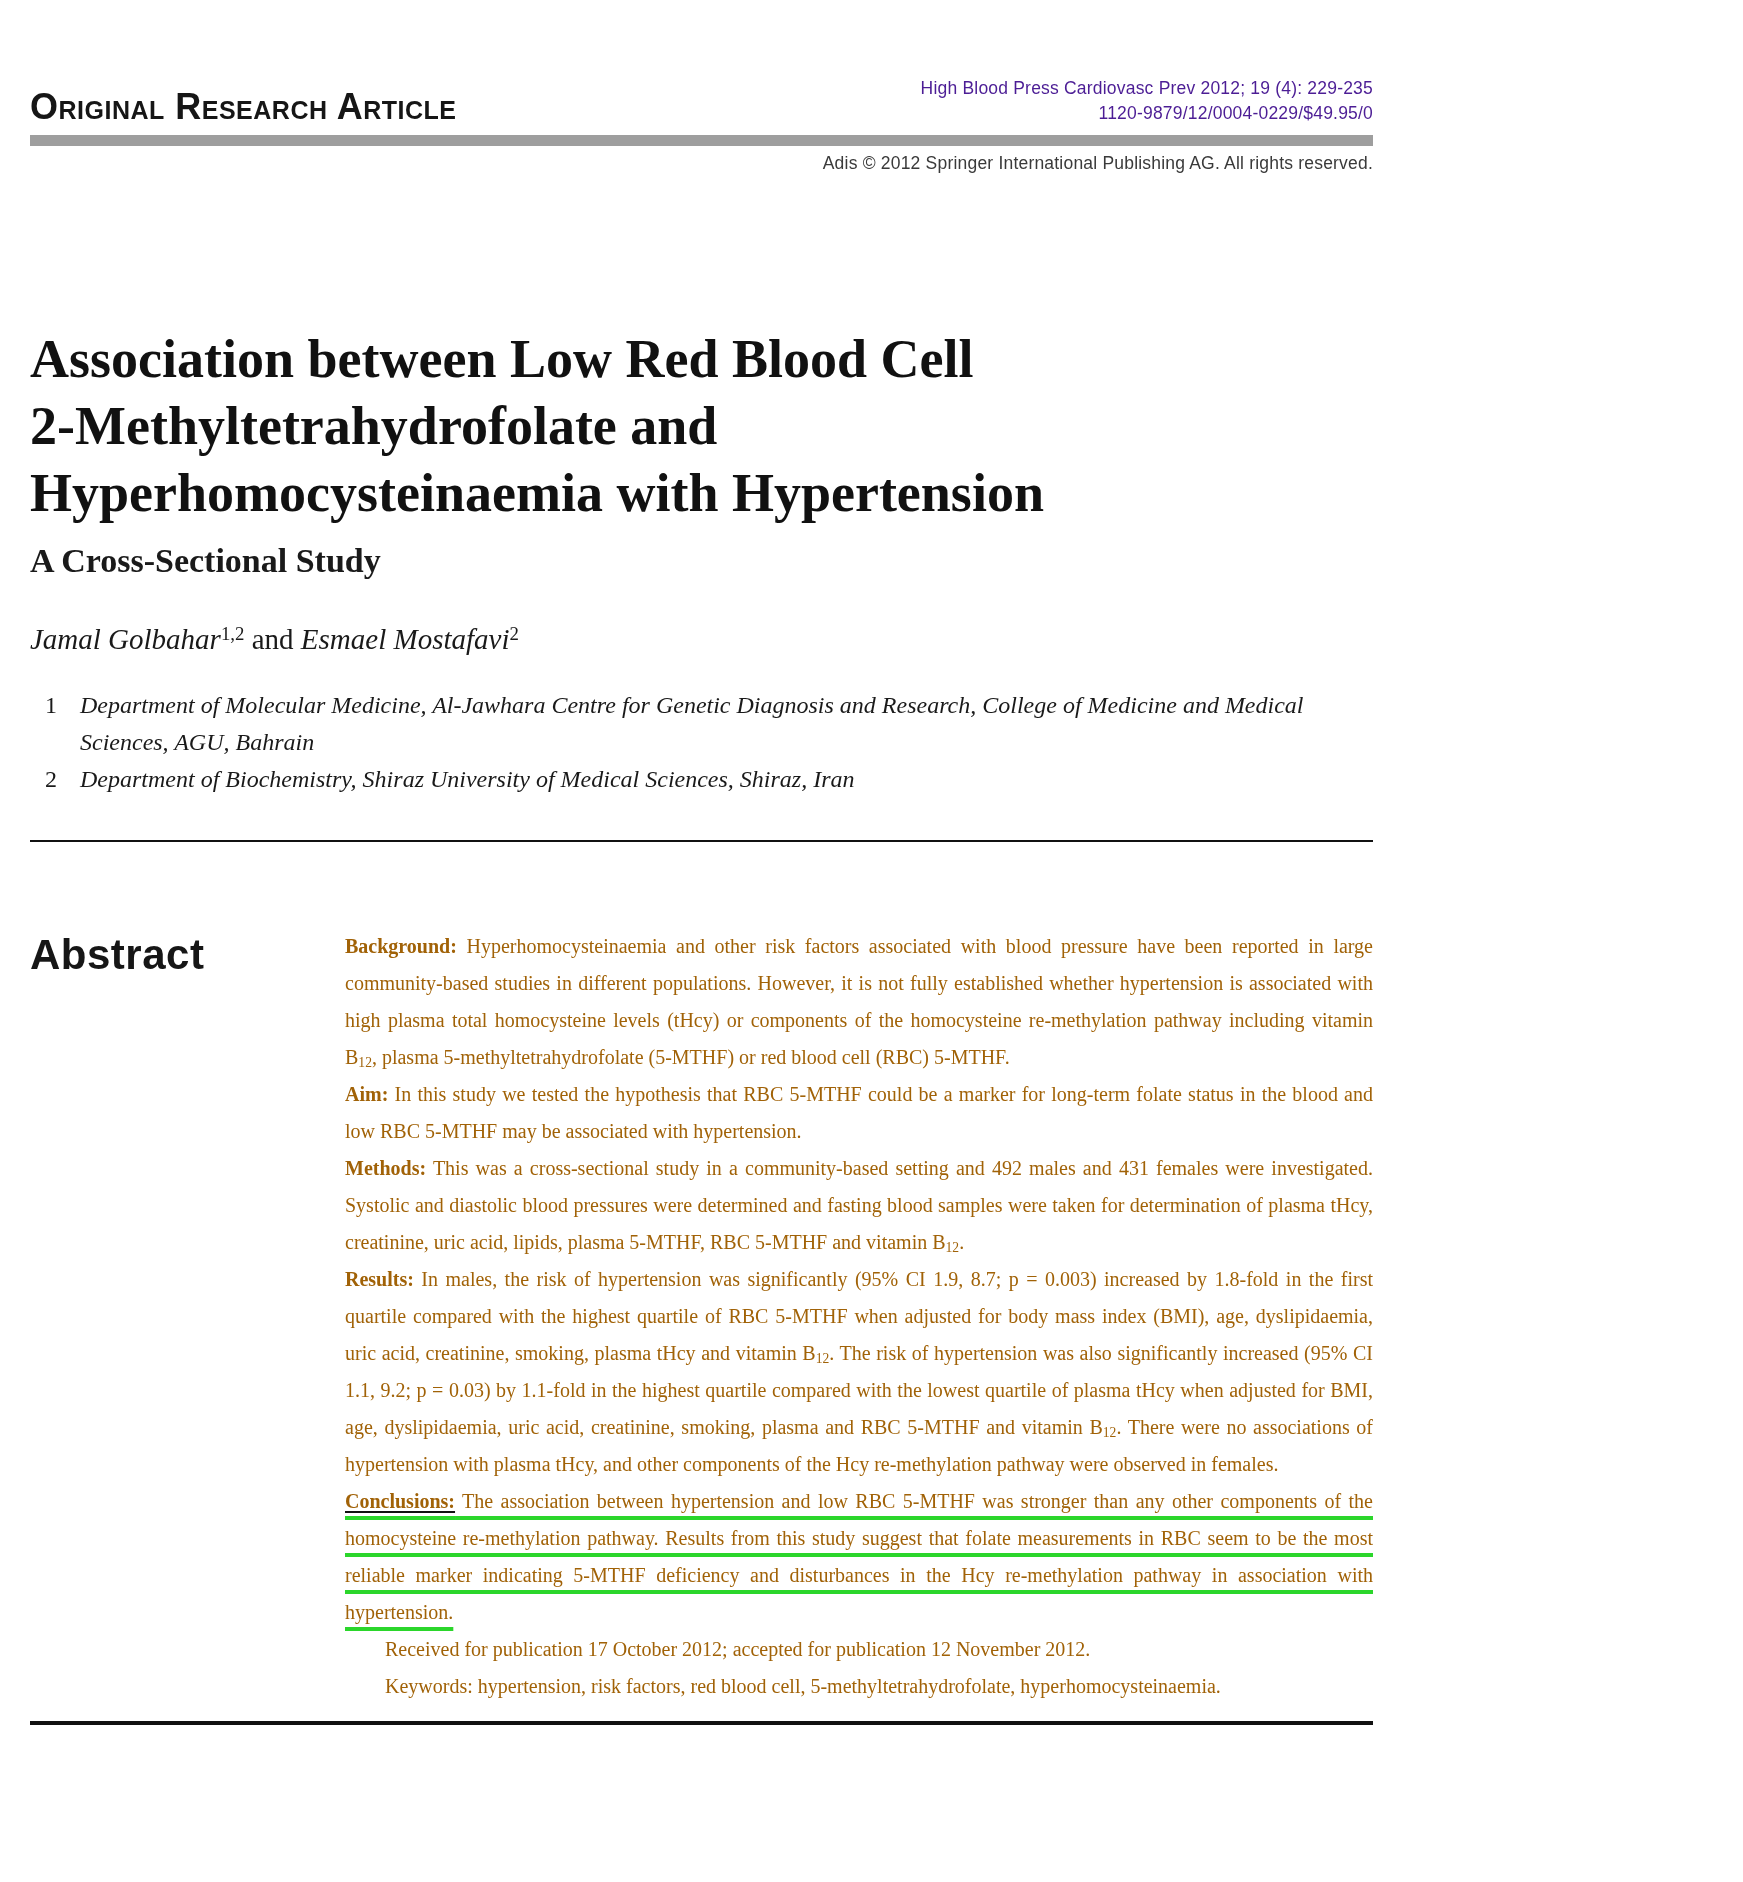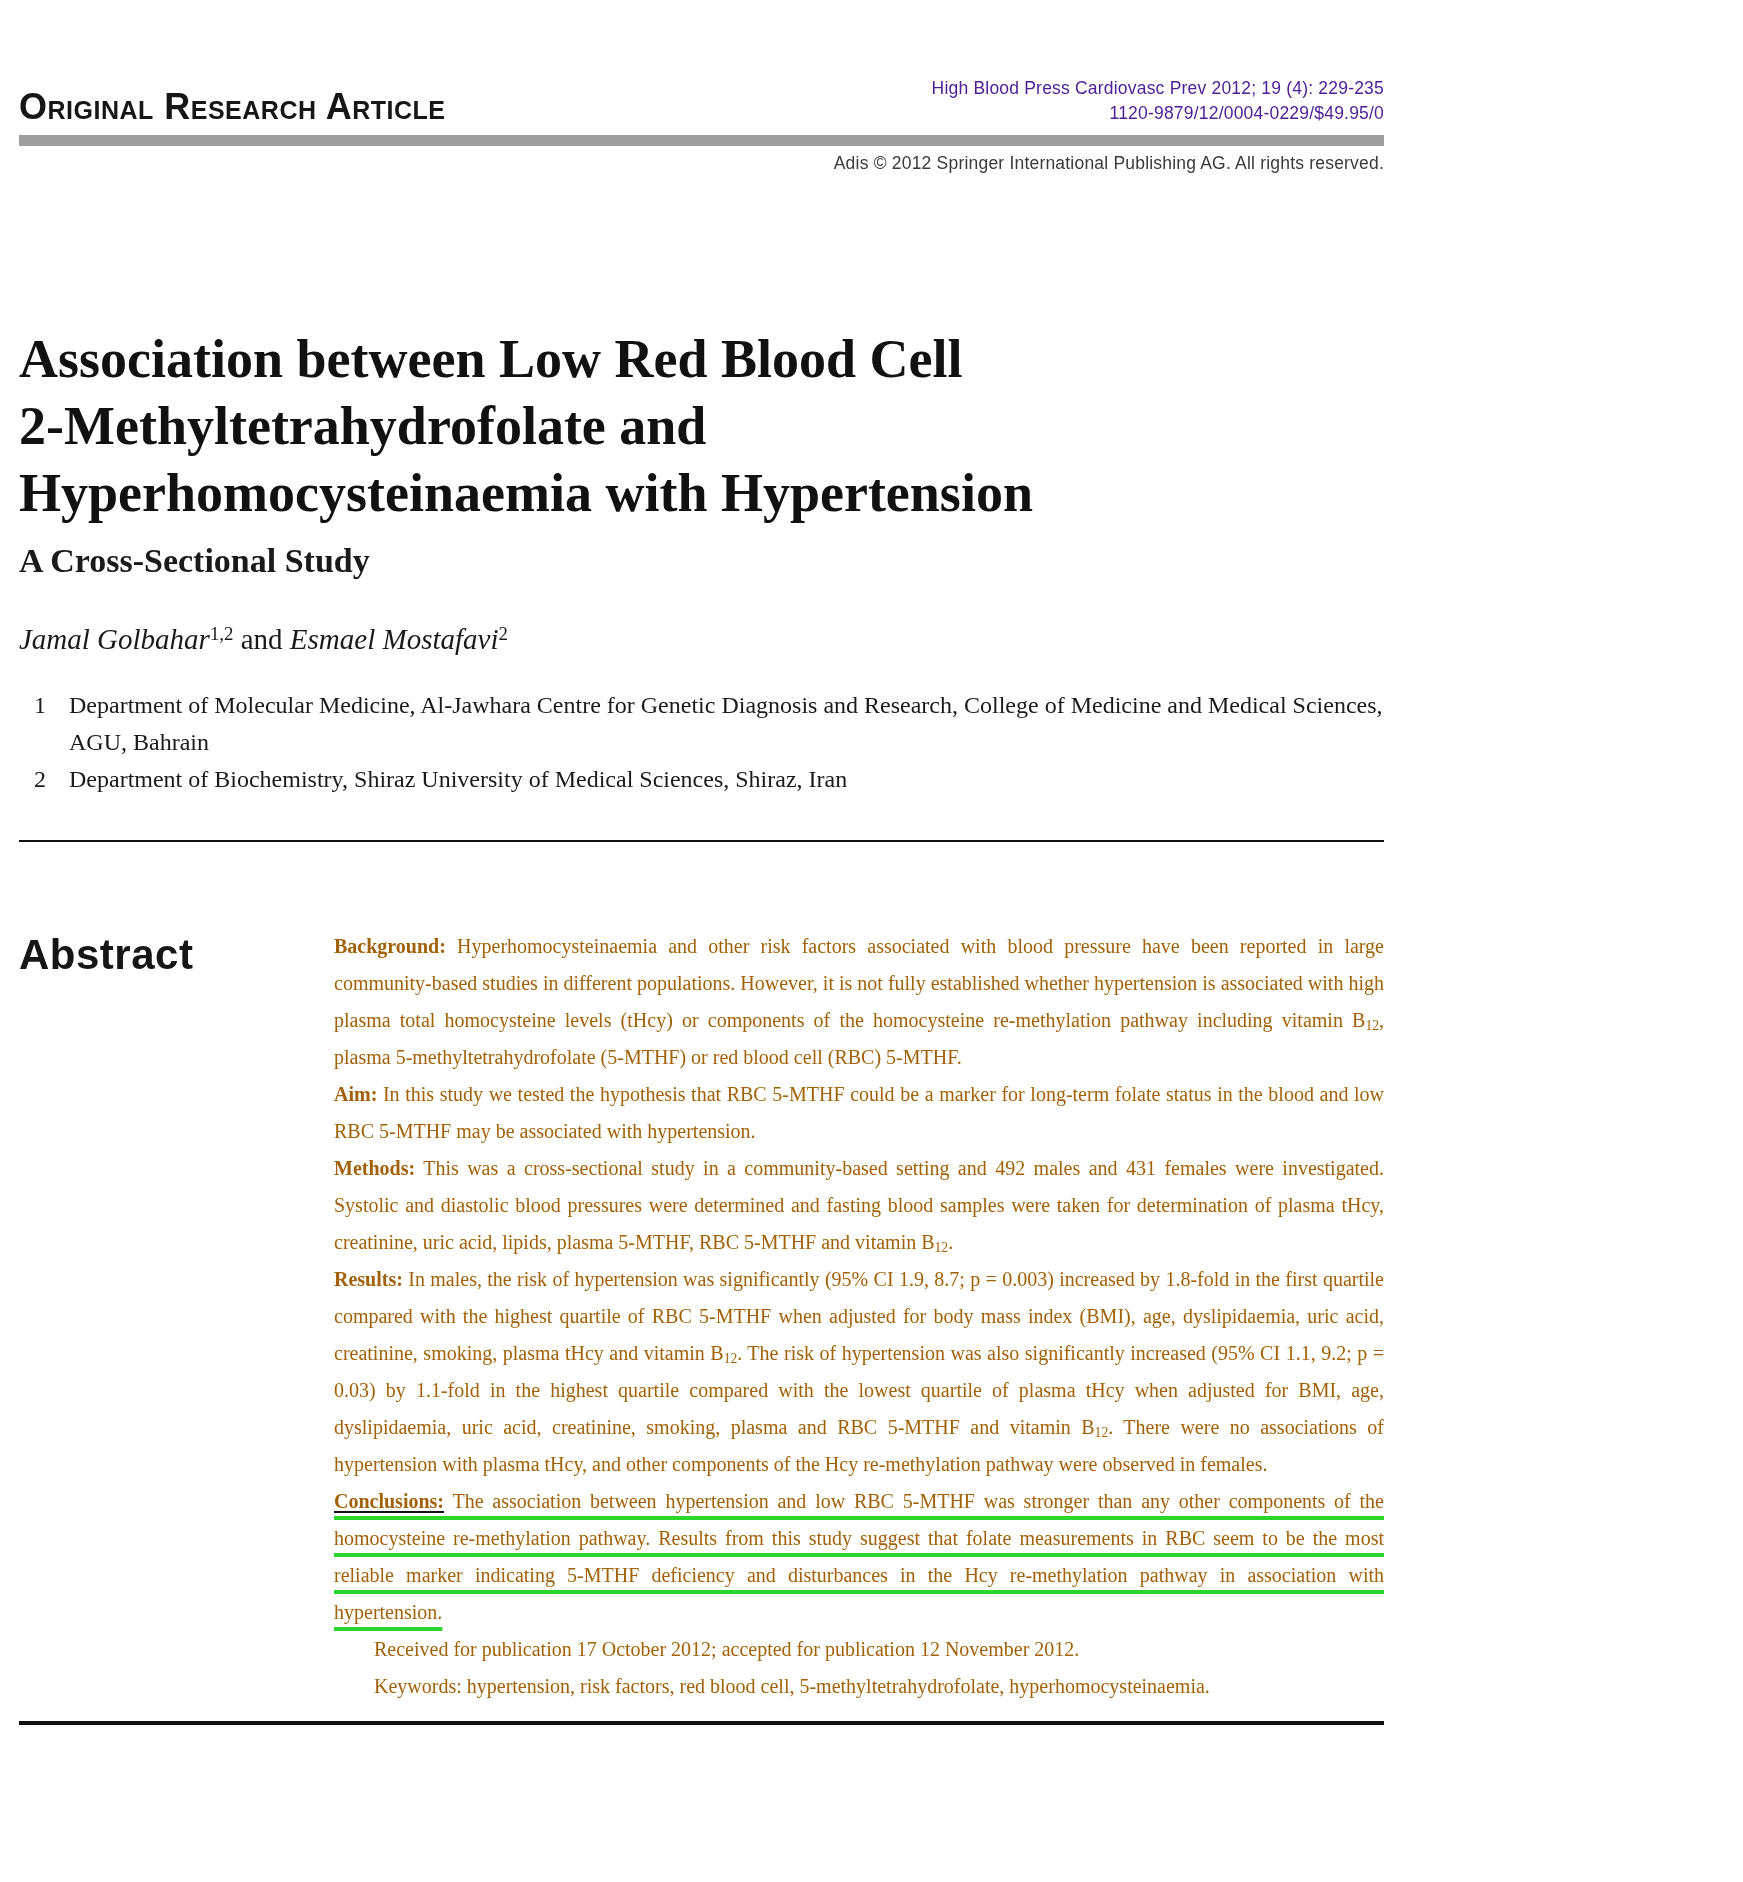--- a/index.html
+++ b/index.html
@@ -1,21 +1,21 @@
 <!DOCTYPE html>
 <html><head>
 <meta charset="utf-8">
 <style>
   html, body { margin: 0; padding: 0; background: #ffffff; }
   .page {
     position: relative;
     width: 1403px;
     height: 1882px;
     box-sizing: border-box;
-    padding: 0 19px;
+    padding: 0 30px;
     overflow: hidden;
     background: #ffffff;
     color: #1a1a1a;
     font-family: "Liberation Serif", serif;
   }
   
   .header-row {
     padding-top: 76px;
     display: flex;
     justify-content: space-between;
@@ -56,21 +56,21 @@
     line-height: 67px;
     color: #111111;
   }
   .subtitle { margin-top: 14px; font-weight: 700; font-size: 34px; line-height: 40px; }
   .authors { margin-top: 40px; font-size: 29px; line-height: 36px; }
   .authors .i { font-style: italic; }
   
   .affiliations { margin-top: 30px; font-size: 24px; line-height: 37px; max-width: 1470px; }
   .aff-item { display: flex; }
   .aff-num { flex: none; width: 35px; margin-left: 15px; }
-  .aff-text { flex: 1; }
+  .aff-text { flex: 1; font-style: italic; }
   .rule-thin { margin-top: 42px; height: 2px; background: #111111; }
   
   .abstract { display: flex; margin-top: 86px; }
   .abstract-label {
     flex: none;
     width: 315px;
     font-family: "Liberation Sans", sans-serif;
     font-weight: 700;
     font-size: 42px;
     letter-spacing: 0.5px;

